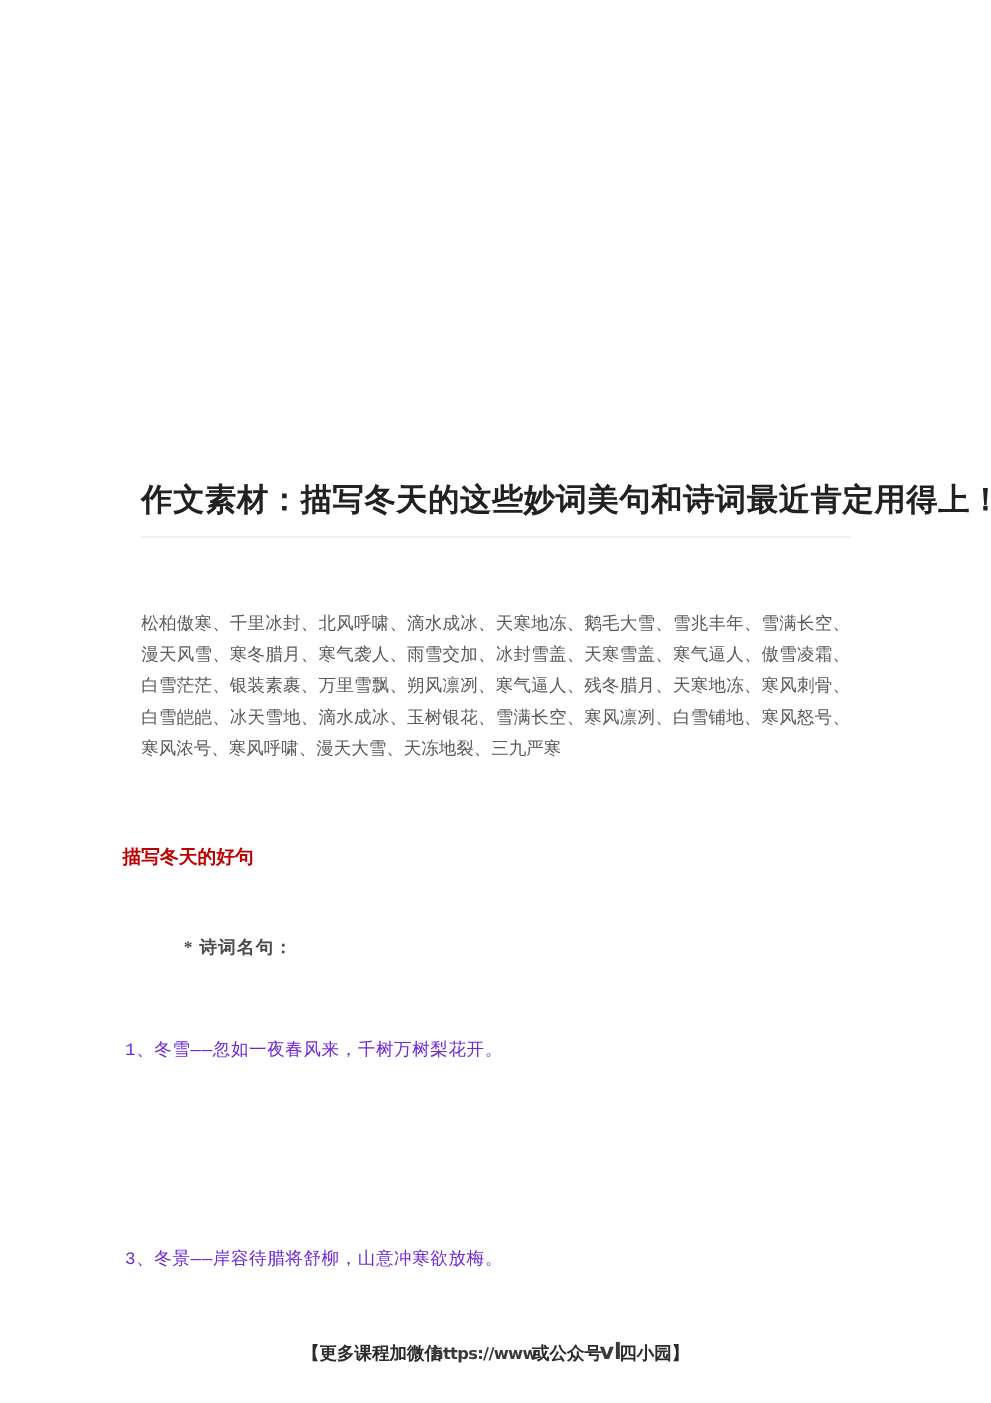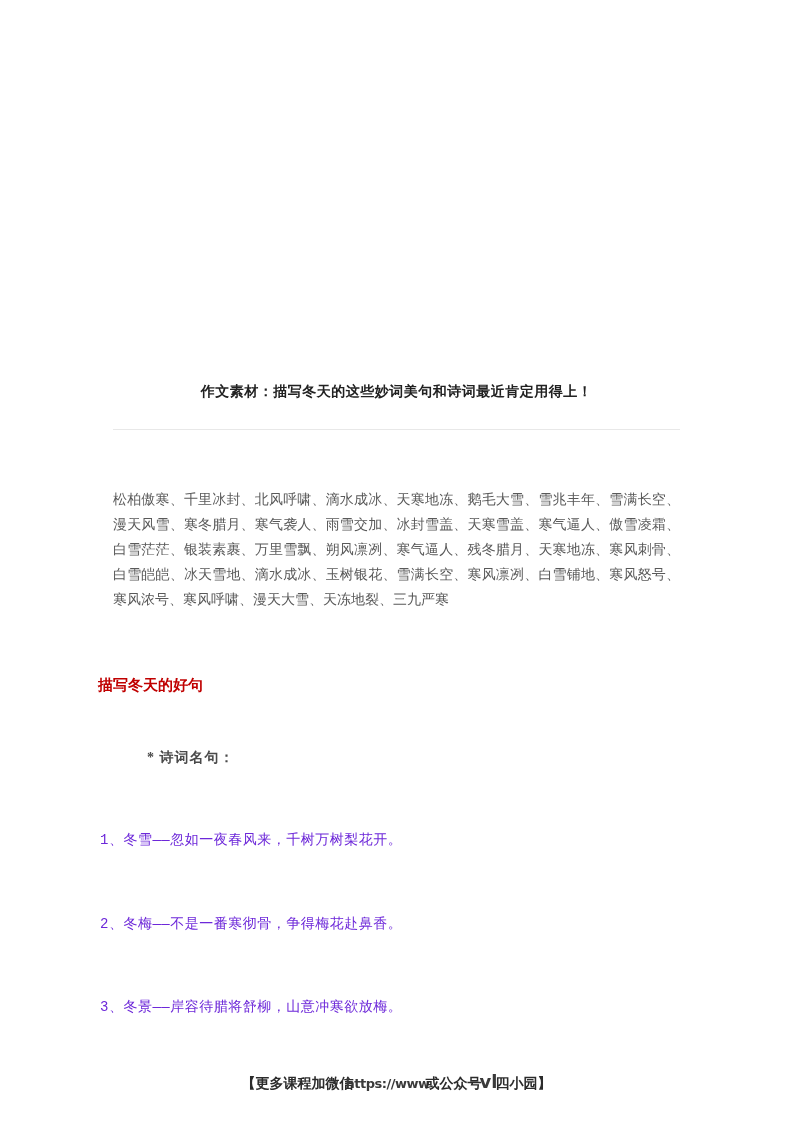--- a/index.html
+++ b/index.html
@@ -10,21 +10,21 @@
     background: #ffffff;
     overflow: hidden;
     font-family: "Liberation Serif", "DejaVu Serif", serif;
   }
   .doc-title {
     position: absolute;
     left: 113px;
     width: 567px;
     top: 383px;
     text-align: center;
-    font-size: 14px;
+    font-size: 25px;
     font-weight: bold;
     color: #212121;
     letter-spacing: 0.5px;
     white-space: nowrap;
     font-family: Liberation Serif, serif;
   }
   .title-divider {
     position: absolute;
     left: 113px;
     width: 567px;
@@ -124,21 +124,20 @@
     <div class="word-line">白雪皑皑、冰天雪地、滴水成冰、玉树银花、雪满长空、寒风凛冽、白雪铺地、寒风怒号、</div>
     <div class="word-line last">寒风浓号、寒风呼啸、漫天大雪、天冻地裂、三九严寒</div>
   </div>
 
   <div class="red-heading">描写冬天的好句</div>
 
   <div class="poem-label">*  诗词名句：</div>
 
   <div class="sentence s1">1、冬雪——忽如一夜春风来，千树万树梨花开。</div>
 
-  <div class="sentence s2">2、冬梅——不是一番寒彻骨，争得梅花赴鼻香。</div>
 
   <div class="sentence s3">3、冬景——岸容待腊将舒柳，山意冲寒欲放梅。</div>
 
   <div class="footer-line">
     <span>【更多课程加微信</span><span class="url-part">https://www</span><span>或公众号</span><span class="wechat-id-part">vl</span><span>四小园】</span>
   </div>
 
 </div>
 
 </body></html>

